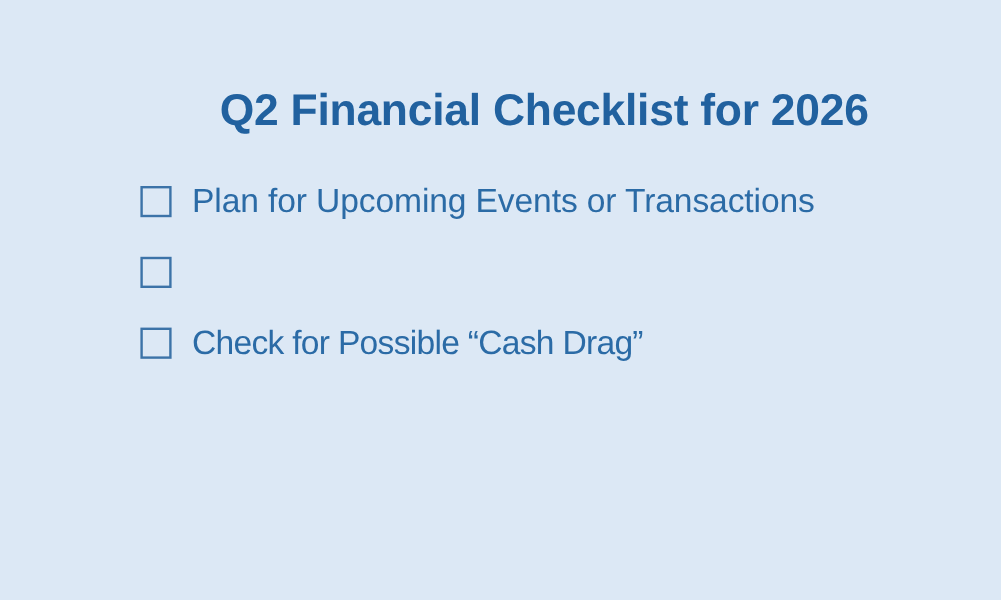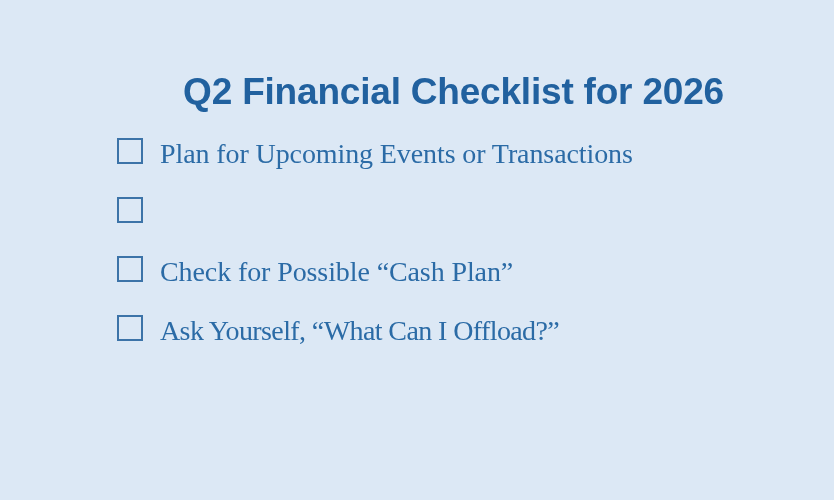--- a/index.html
+++ b/index.html
@@ -43,23 +43,22 @@
     left: 117px;
     top: 138px;
     width: 700px;
     list-style: none;
     margin: 0;
     padding: 0;
   }
 
   .checklist-item {
     display: flex;
-    align-items: flex-start;
+    align-items: center;
     height: 59px;
-    font-family: Liberation Serif, serif;
   }
 
   .checkbox {
     flex: 0 0 auto;
     width: 22px;
     height: 22px;
     border: 2px solid #3c73a8;
     background: #dce8f5;
     box-sizing: content-box;
     margin-right: 17px;
@@ -91,23 +90,19 @@
       <span class="checkbox"></span>
       <span class="item-label">Plan for Upcoming Events or Transactions</span>
     </li>
 
     <li class="checklist-item">
       <span class="checkbox"></span>
     </li>
 
     <li class="checklist-item">
       <span class="checkbox"></span>
-      <span class="item-label">Check for Possible “Cash Plan”</span>
+      <span class="item-label">Check for Possible “Cash Drag”</span>
     </li>
 
 
-    <li class="checklist-item">
-      <span class="checkbox"></span>
-      <span class="item-label">Ask Yourself, “What Can I Offload?”</span>
-    </li>
 
   </ul>
 </div>
 
 </body></html>

